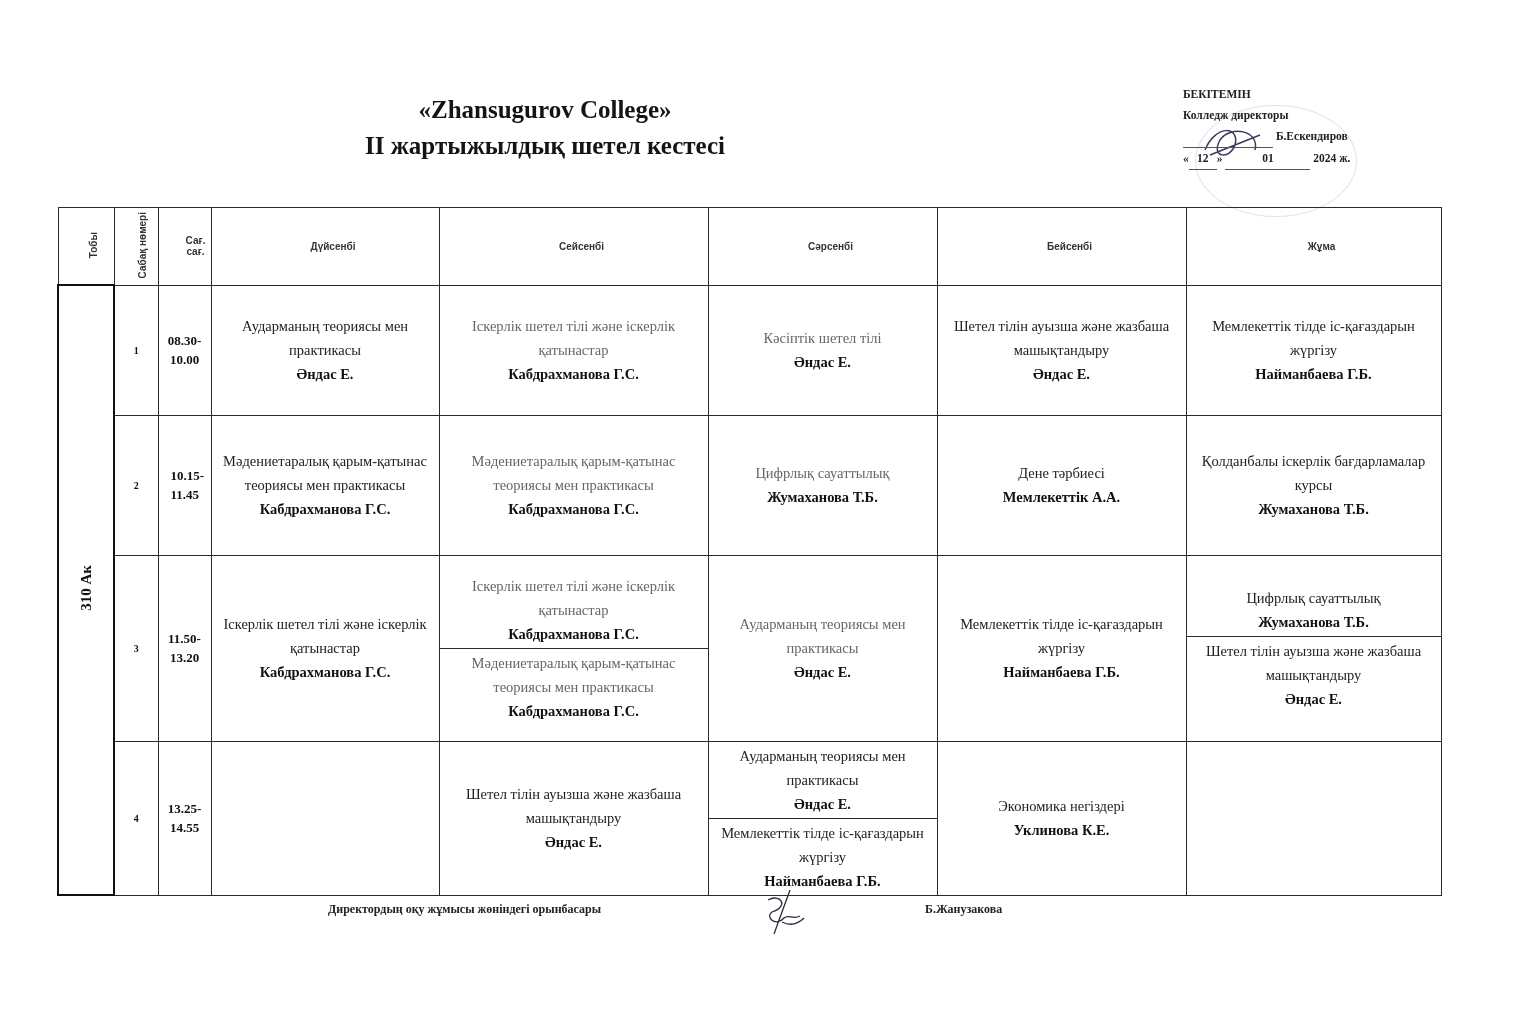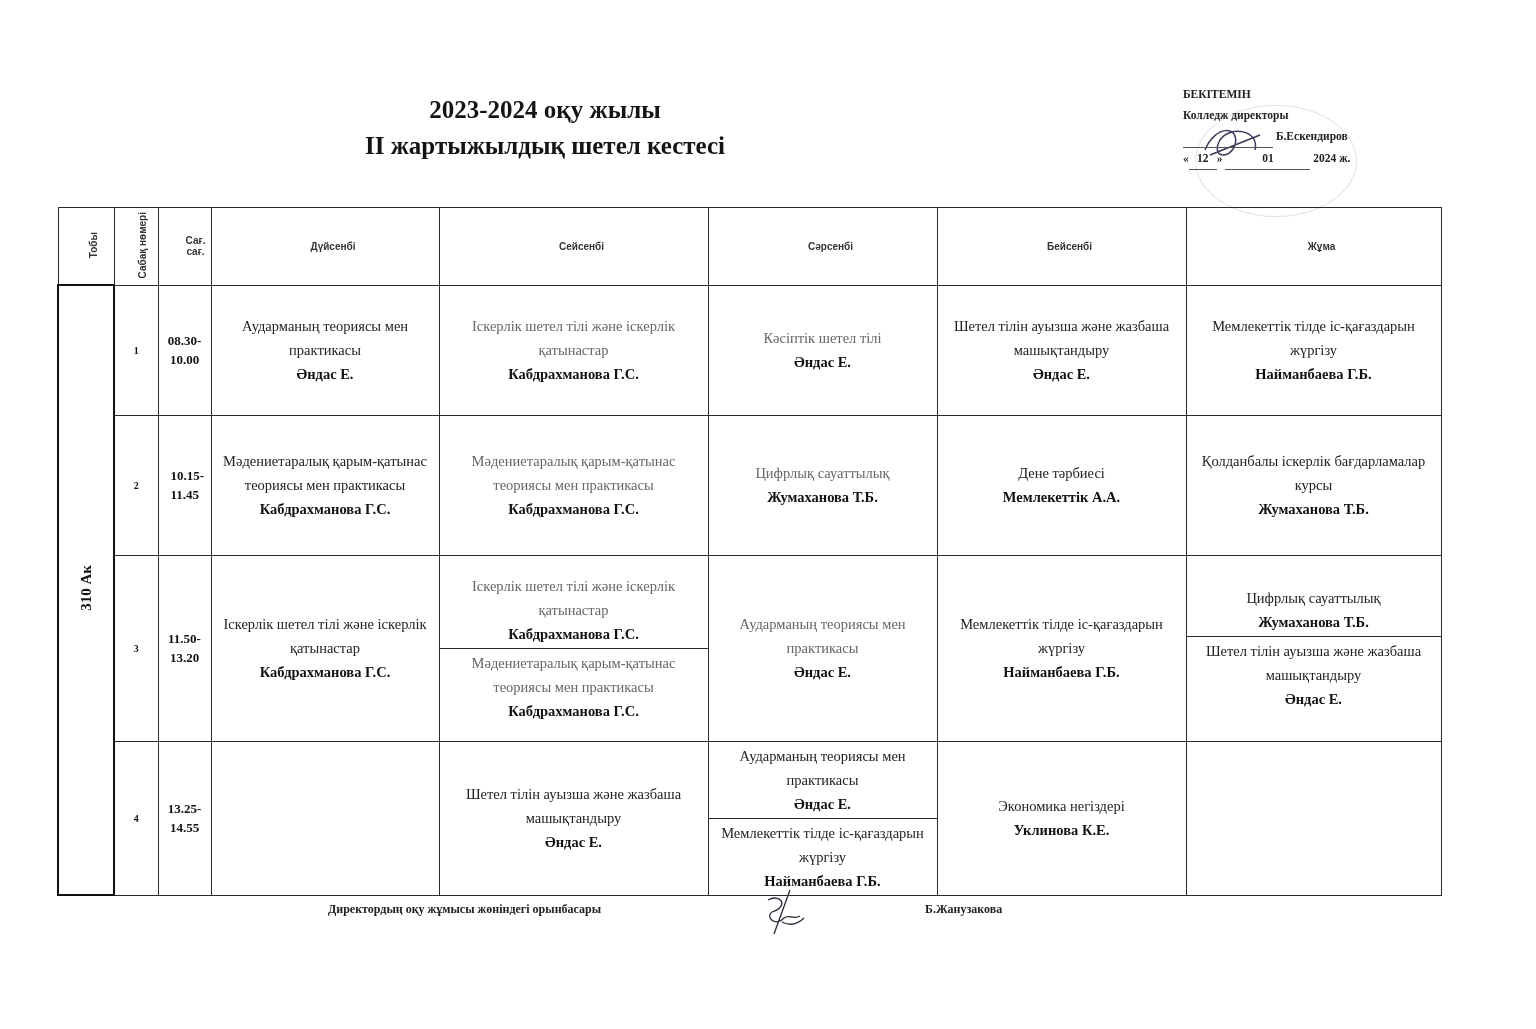--- a/index.html
+++ b/index.html
@@ -25,21 +25,21 @@
   .lesson { padding:2px 0; }
   .footer { position:absolute; top:902px; left:328px; width:720px; font-size:12px; font-family:"Liberation Serif", serif; font-weight:bold; color:#222; }
   .footer .role { position:absolute; left:0; }
   .footer .name { position:absolute; left:597px; }
   .footer-sig { position:absolute; left:760px; top:888px; width:50px; height:48px; }
 </style>
 </head>
 <body>
 
 <div class="title-block">
-  <div>2023-2024 оқу жылы</div>
+  <div>«Zhansugurov College»</div>
   <div>ІІ жартыжылдық  шетел кестесі</div>
 </div>
 
 <div class="stamp"></div>
 <svg class="scribble" viewBox="0 0 70 45">
   <path d="M5 30 C15 5, 40 5, 35 25 C30 40, 10 38, 20 20 C30 5, 60 10, 55 30 M10 35 L60 15" stroke="#3a3a5a" stroke-width="1.5" fill="none"></path>
 </svg>
 
 <div class="approve">
   <div class="line">БЕКІТЕМІН</div>

